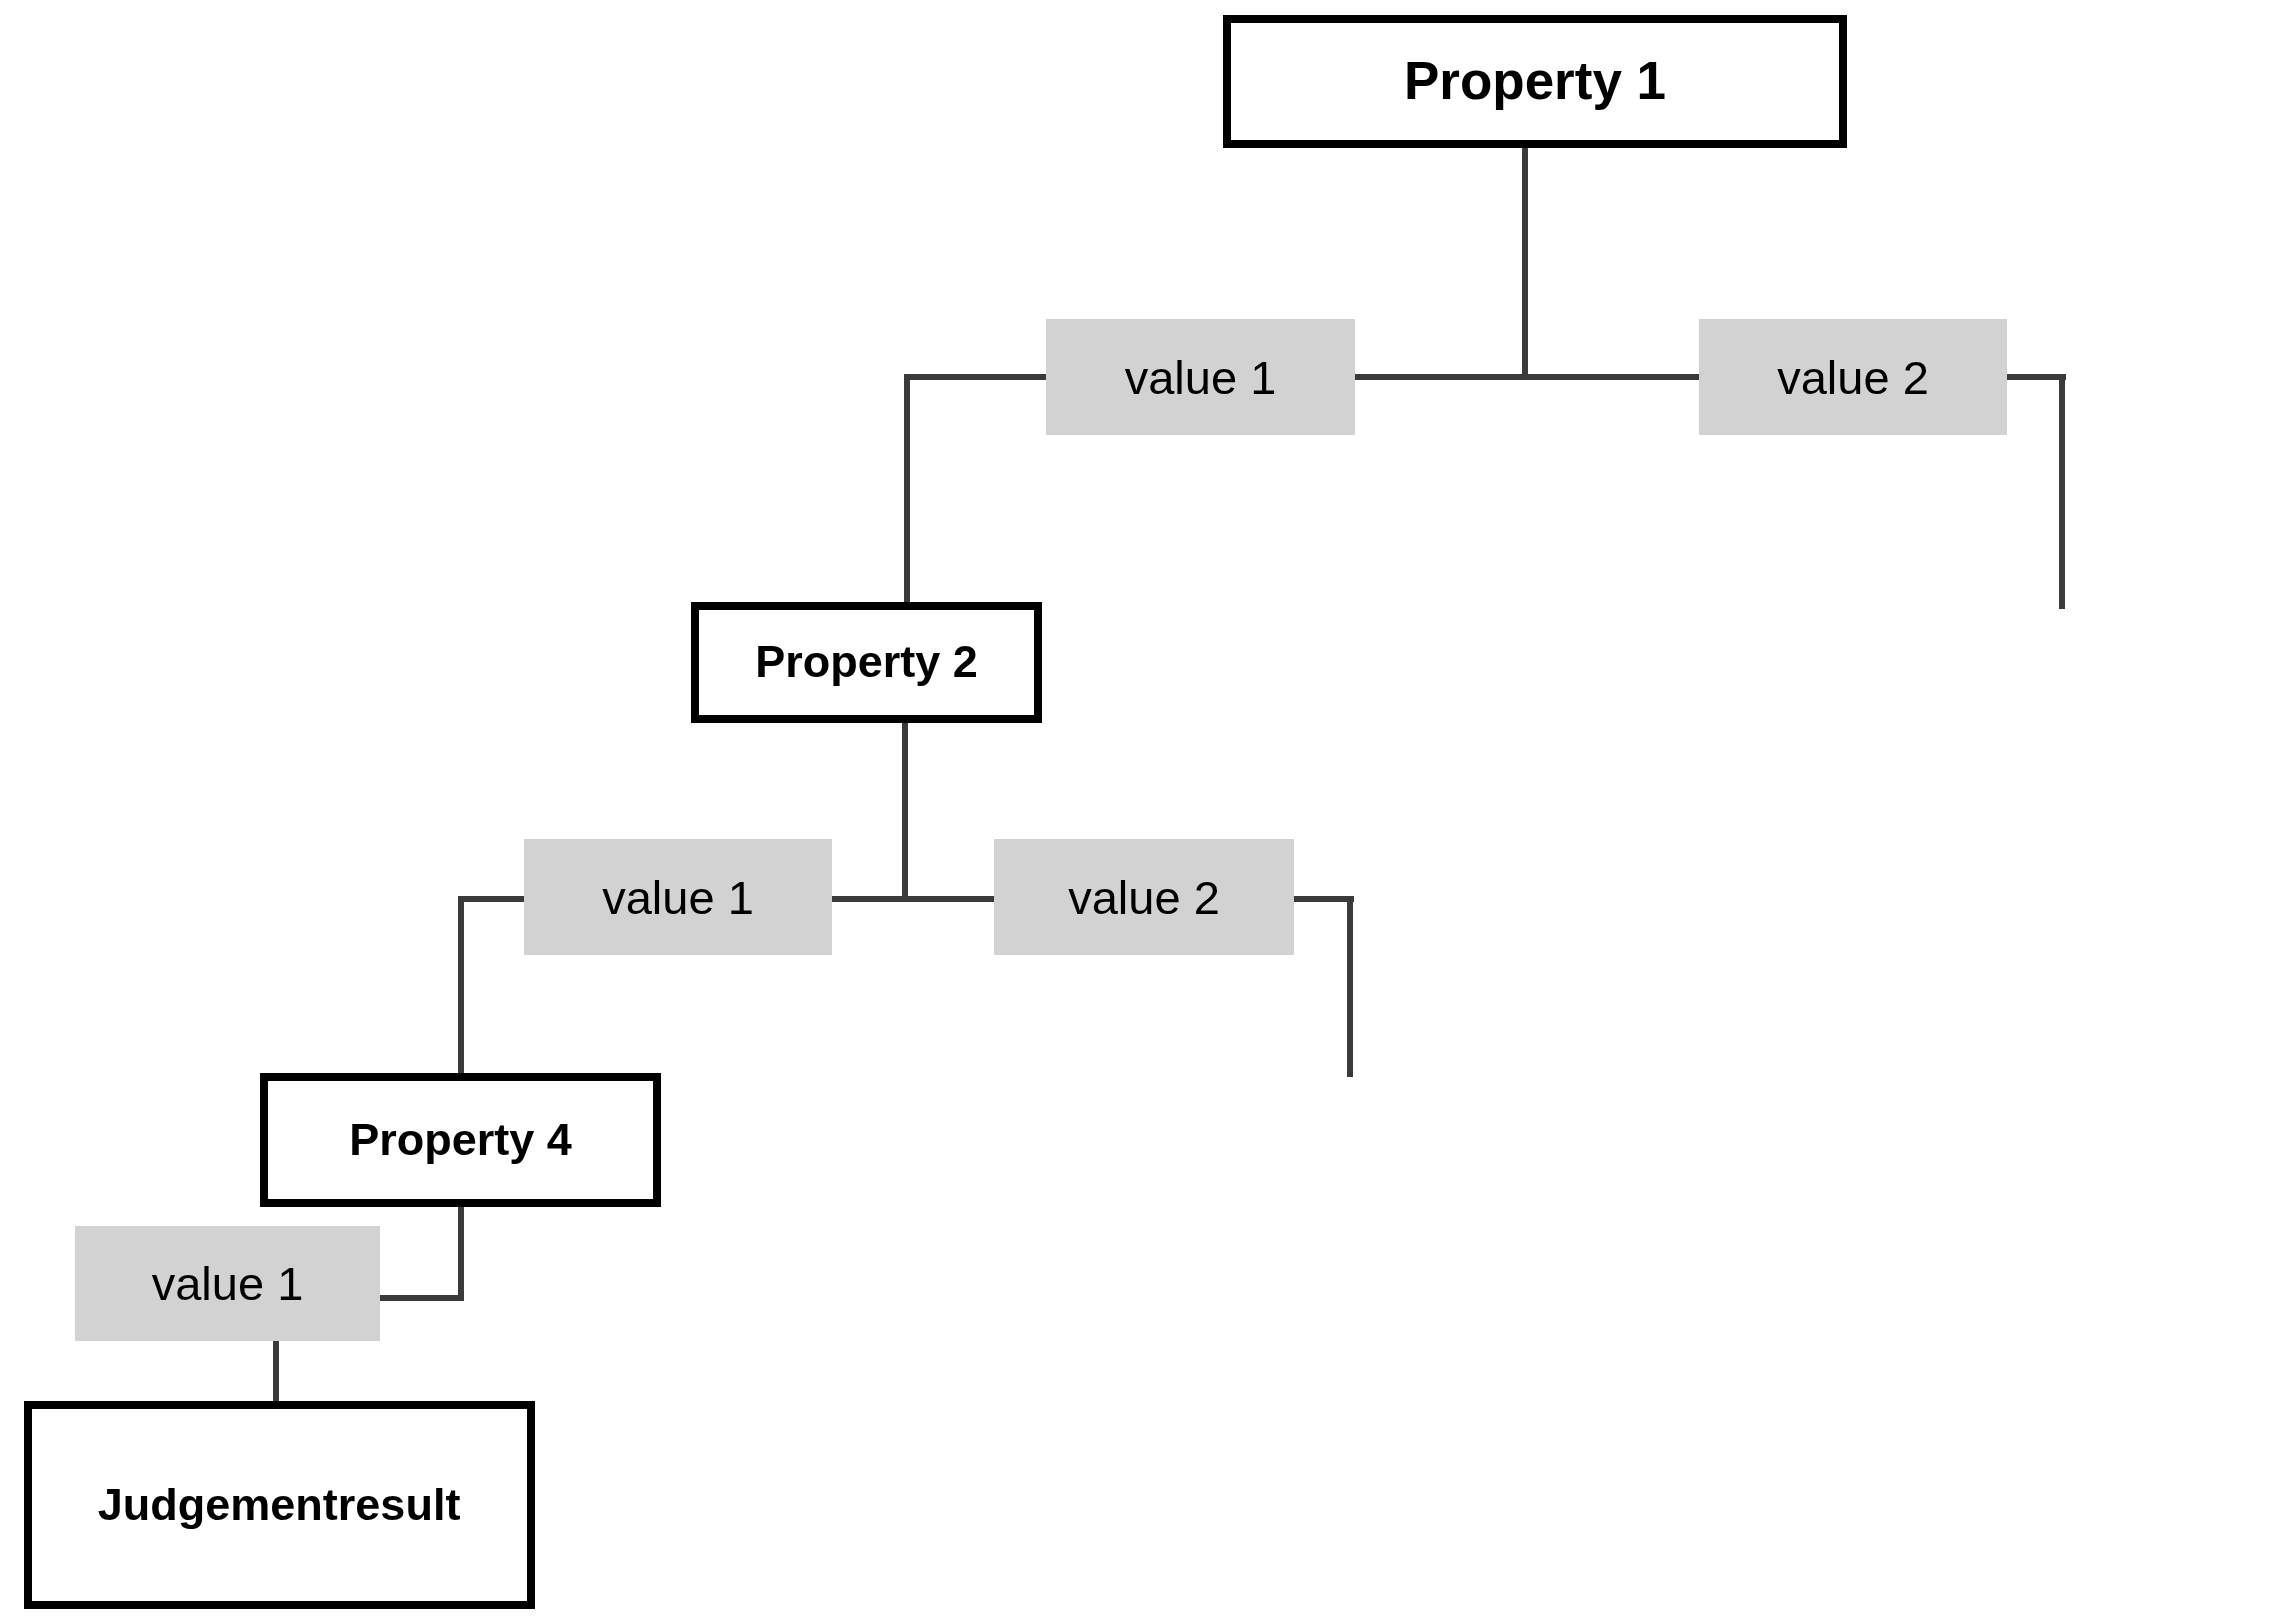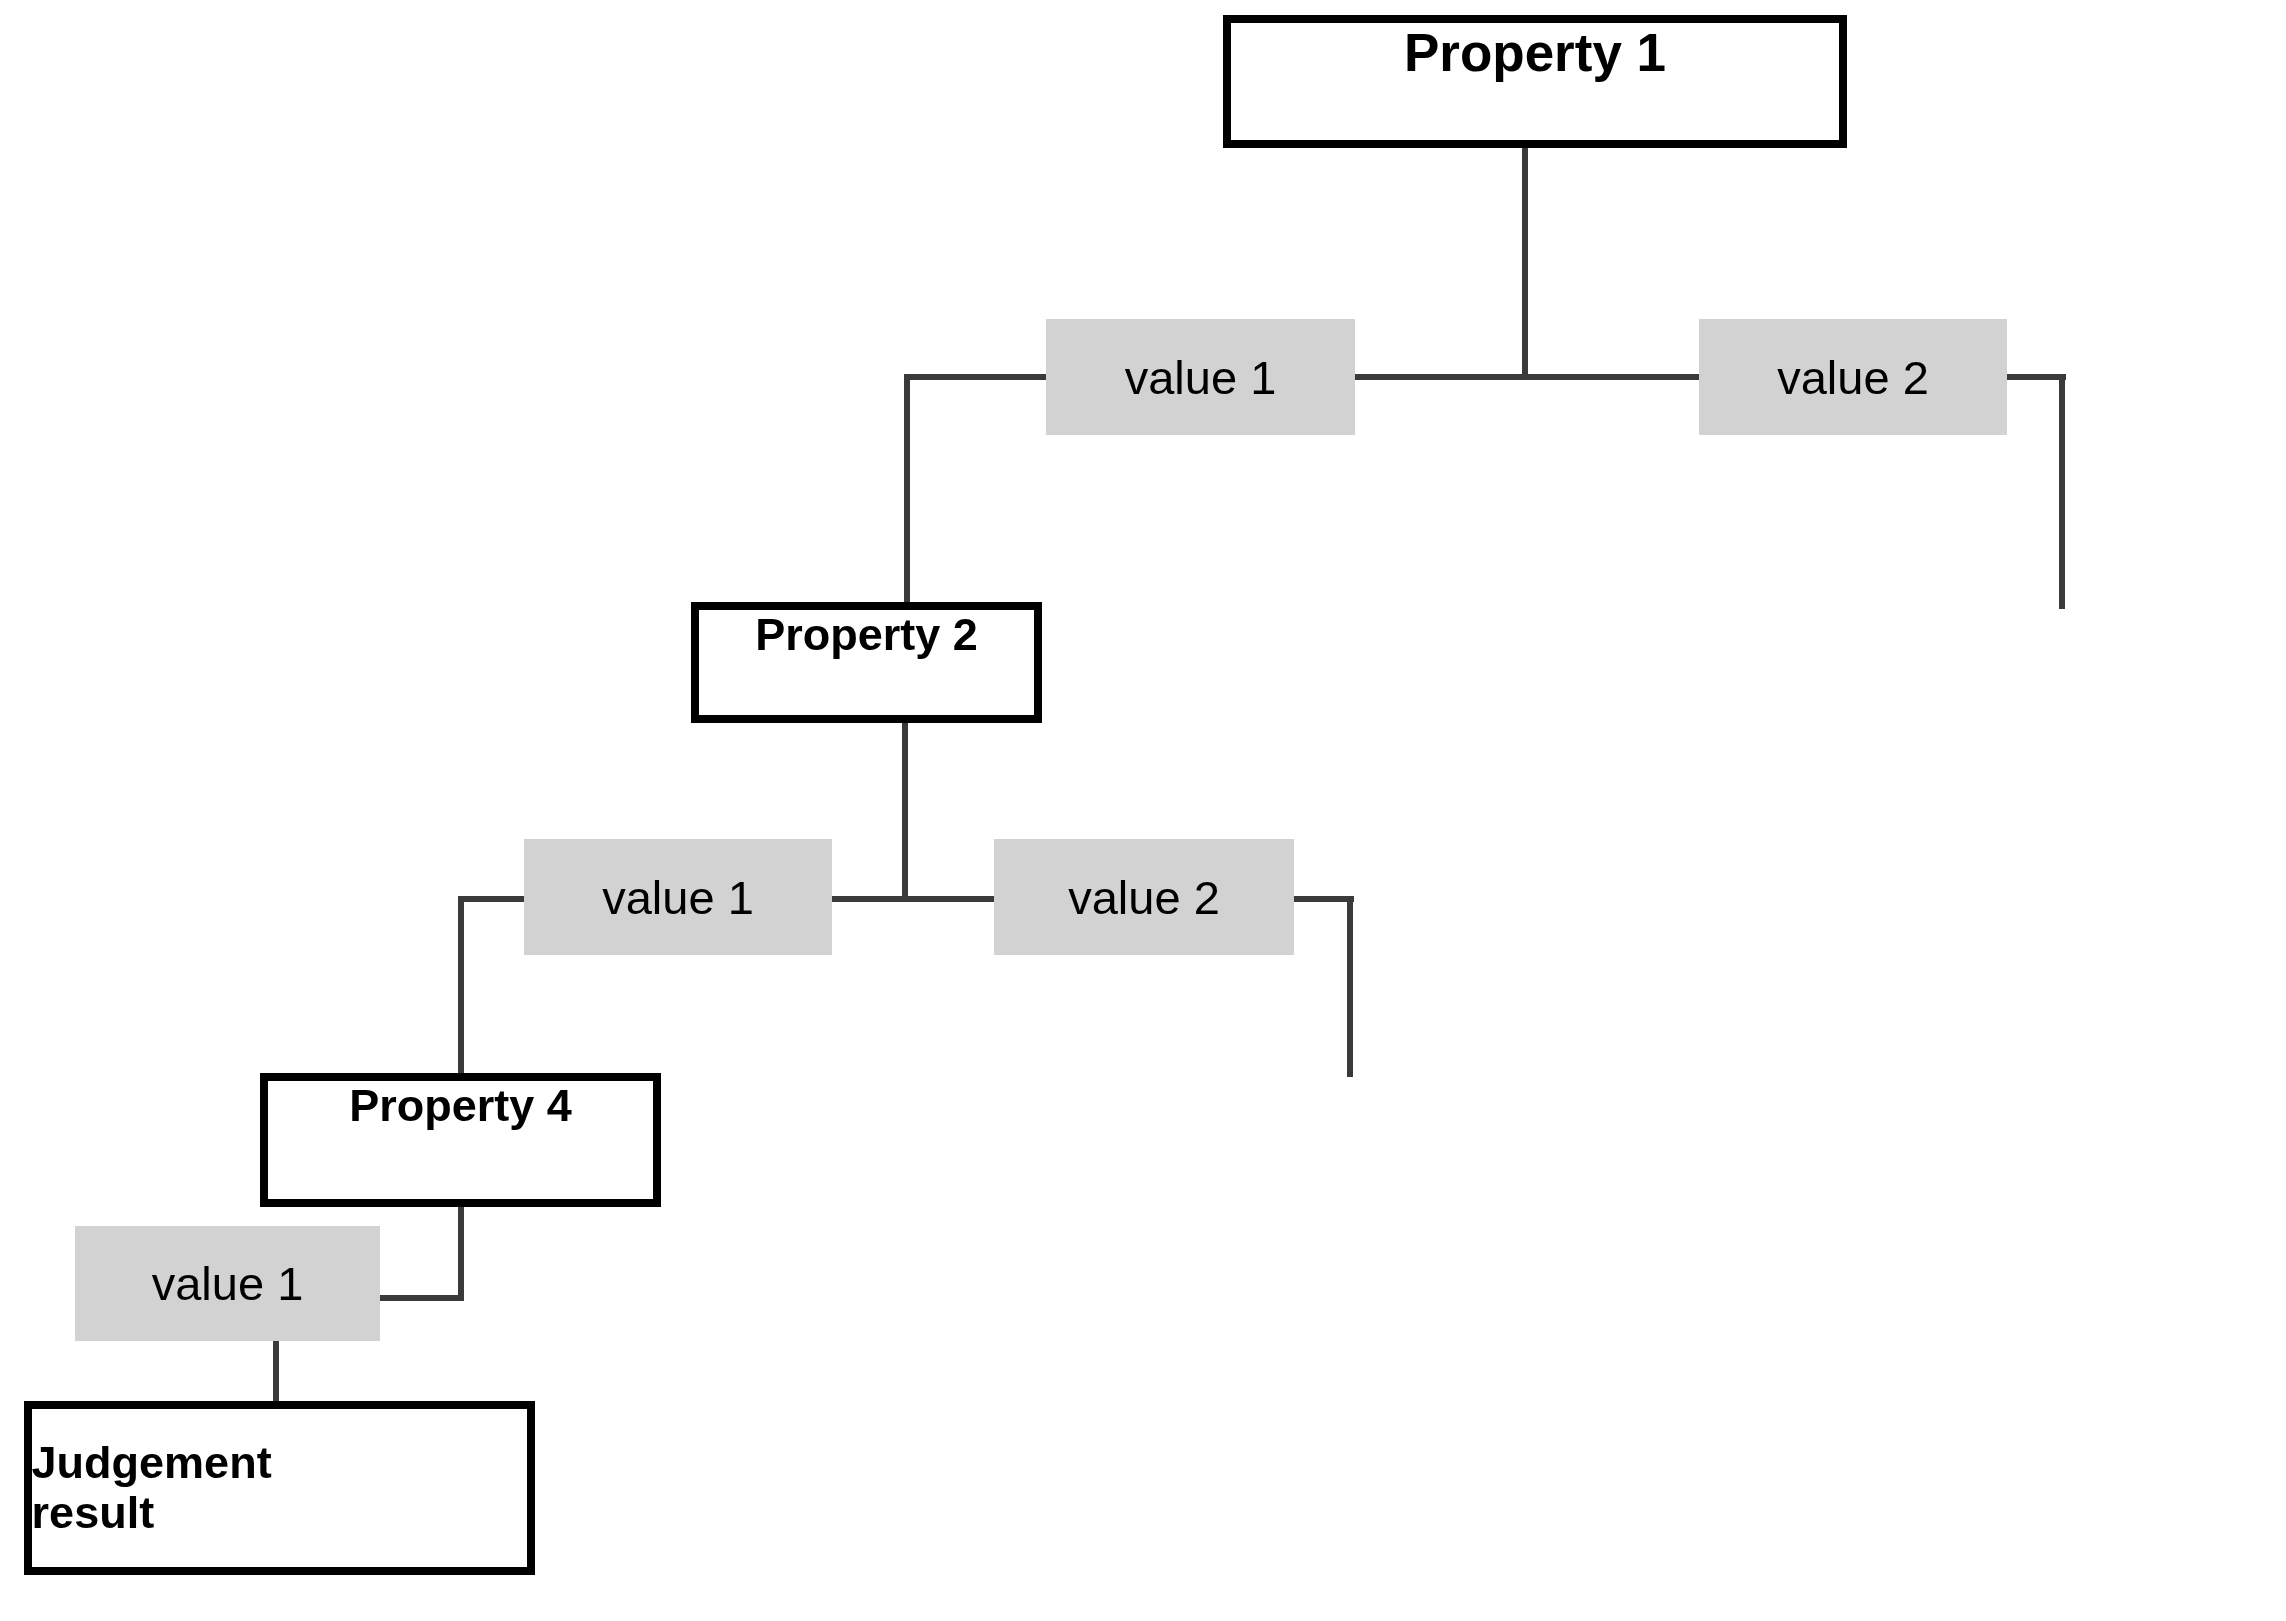--- a/index.html
+++ b/index.html
@@ -15,21 +15,21 @@
     font-family: "Liberation Sans", "DejaVu Sans", sans-serif;
     overflow: hidden;
   }
   
   .node {
     position: absolute;
     box-sizing: border-box;
     background: #ffffff;
     border: 8.2px solid #000000;
     display: flex;
-    align-items: flex-start;
+    align-items: center;
     justify-content: center;
     text-align: center;
     font-weight: bold;
     color: #000000;
     line-height: 1.12;
     z-index: 5;
   }
   
   .chip {
     position: absolute;
@@ -105,19 +105,19 @@
 
   <div class="seg v" style="left:458px; top:1189px; height:111px;"></div>
   <div class="seg h" style="left:376px; top:1295px; width:88px;"></div>
 
   <div class="chip" style="left:75px; top:1226px; width:305px; height:115px; font-size:47px;">
     <span>value 1</span>
   </div>
 
   <div class="seg v" style="left:273px; top:1341px; height:63px;"></div>
 
-  <div class="node" style="left:23.6px; top:1401px; width:511px; height:174px; font-size:45px; flex-direction:column;">
+  <div class="node" style="left:23.6px; top:1401px; width:511px; height:208px; font-size:45px; ">
     <span>Judgement</span>
     <span>result</span>
   </div>
 
 </div>
 
 
 </body></html>

